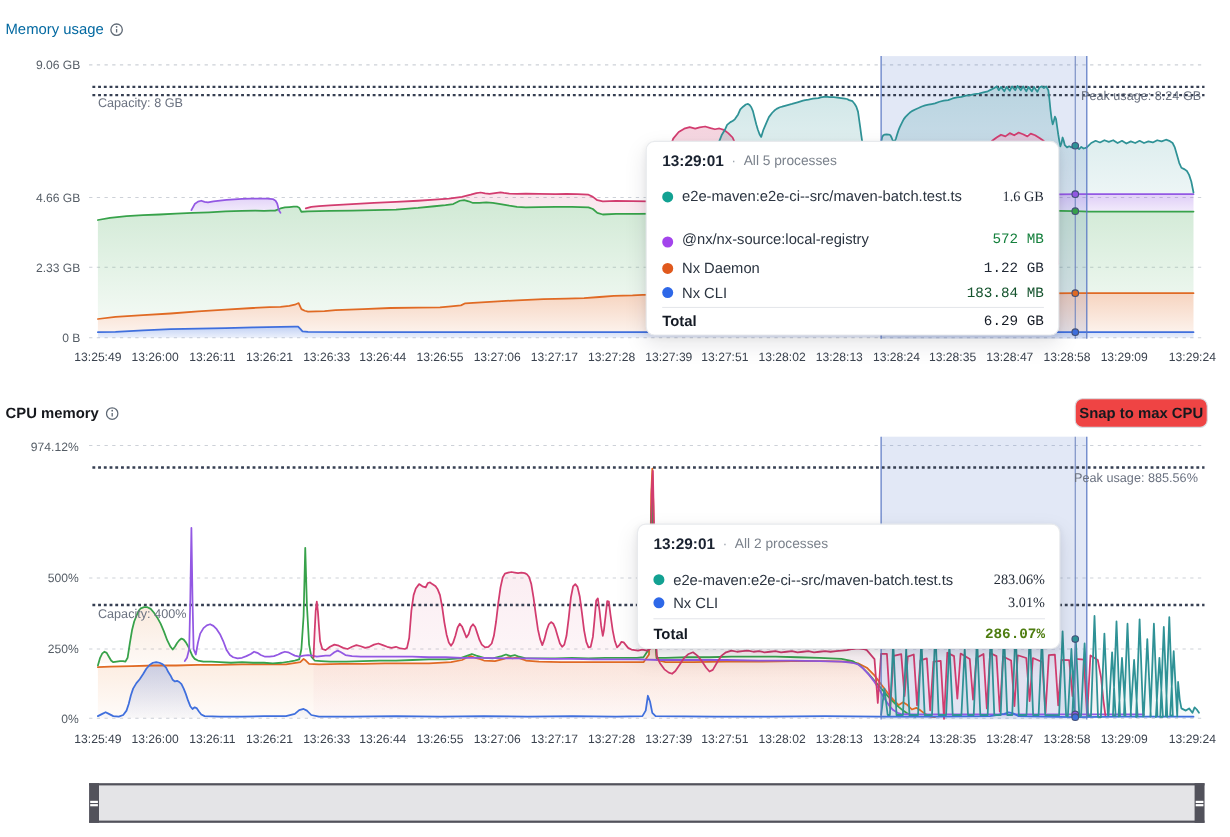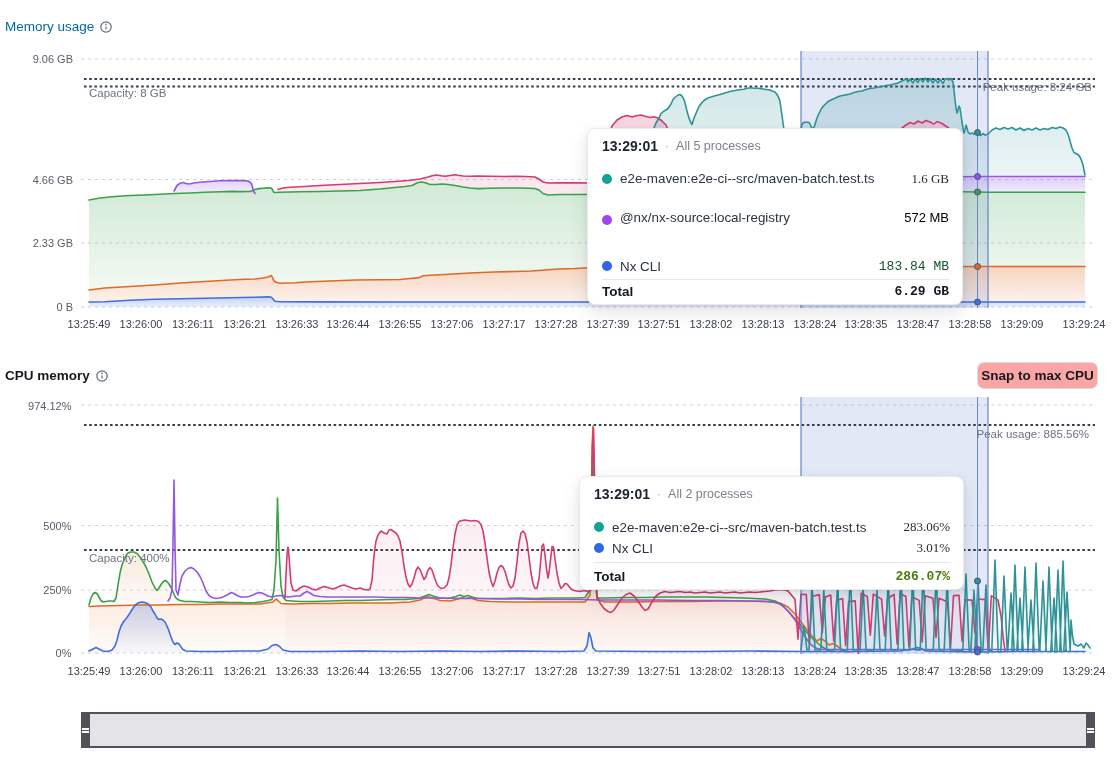--- a/index.html
+++ b/index.html
@@ -168,46 +168,51 @@
       </svg>
 </div>
 <div style="position:absolute;left:5px;top:368px;display:flex;align-items:center;z-index:3">
   <span style="font-size:13.5px;font-weight:bold;color:#16181d">CPU memory</span>
       <svg width="12" height="12" viewBox="0 0 12 12" style="margin-left:6px;flex:0 0 auto">
         <circle cx="6" cy="6" r="5.2" fill="none" stroke="#606a76" stroke-width="1.2"></circle>
         <line x1="6" y1="5.4" x2="6" y2="8.6" stroke="#606a76" stroke-width="1.2"></line>
         <circle cx="6" cy="3.4" r="0.8" fill="#606a76"></circle>
       </svg>
 </div>
-<div style="position:absolute;left:977px;top:362px;width:121px;height:27px;background:#fca5a5;border:1px solid #d8dbe0;border-radius:7px;display:flex;align-items:center;justify-content:center;font-size:13.5px;font-weight:bold;color:#16191e;z-index:4">Snap to max CPU</div>
+<div style="position:absolute;left:977px;top:362px;width:121px;height:27px;background:#ef4444;border:1px solid #d8dbe0;border-radius:7px;display:flex;align-items:center;justify-content:center;font-size:13.5px;font-weight:bold;color:#16191e;z-index:4">Snap to max CPU</div>
 <div style="position:absolute;left:587px;top:128px;width:376px;height:177px;background:#fff;border:1px solid #e8eaed;border-radius:8px;box-shadow:0 8px 20px rgba(15,23,42,0.10), 0 2px 6px rgba(15,23,42,0.06);z-index:5">
       <div style="position:absolute;left:14px;top:9px;display:flex;align-items:center;white-space:nowrap">
         <span style="font-size:14px;font-weight:bold;color:#1a2230">13:29:01</span>
         <span style="font-size:12px;color:#9aa1ab;margin:0 7px">·</span>
         <span style="font-size:12.5px;color:#7b828c">All 5 processes</span>
       </div>
       <div style="position:absolute;left:14px;right:13px;top:39.7px;height:20px;display:flex;align-items:center;white-space:nowrap">
         <span style="width:10px;height:10px;border-radius:50%;background:#12a192;flex:0 0 auto"></span>
         <span style="margin-left:8px;font-size:13.4px;color:#2b3440">e2e-maven:e2e-ci--src/maven-batch.test.ts</span>
         <span style="margin-left:auto;font-family:Liberation Serif, serif;font-size:13px;color:#1f2733;white-space:pre">1.6 GB</span>
       </div>
       <div style="position:absolute;left:14px;right:13px;top:76px;height:20px;display:flex;align-items:flex-end;white-space:nowrap">
         <span style="width:10px;height:10px;border-radius:50%;background:#a344ec;flex:0 0 auto"></span>
         <span style="margin-left:8px;font-size:13.4px;color:#2b3440">@nx/nx-source:local-registry</span>
-        <span style="margin-left:auto;font-family:Liberation Sans, sans-serif;font-size:13px;color:#000000;white-space:pre">572 MB</span>
+        <span style="margin-left:auto;font-family:Liberation Mono, monospace;font-size:13px;color:#15803d;white-space:pre">572 MB</span>
+      </div>
+      <div style="position:absolute;left:14px;right:13px;top:104.6px;height:20px;display:flex;align-items:center;white-space:nowrap">
+        <span style="width:10px;height:10px;border-radius:50%;background:#e0591d;flex:0 0 auto"></span>
+        <span style="margin-left:8px;font-size:13.4px;color:#2b3440">Nx Daemon</span>
+        <span style="margin-left:auto;font-family:'Liberation Mono',monospace;font-size:13px;color:#1f2733;white-space:pre">1.22 GB</span>
       </div>
       <div style="position:absolute;left:14px;right:13px;top:127px;height:20px;display:flex;align-items:center;white-space:nowrap">
         <span style="width:10px;height:10px;border-radius:50%;background:#2e68e8;flex:0 0 auto"></span>
         <span style="margin-left:8px;font-size:13.4px;color:#2b3440">Nx CLI</span>
         <span style="margin-left:auto;font-family:'Liberation Mono',monospace;font-size:13px;color:#14532d;white-space:pre">183.84 MB</span>
       </div>
       <div style="position:absolute;left:14px;right:13px;top:150px;height:1px;background:#e5e7eb"></div>
       <div style="position:absolute;left:14px;right:13px;top:152px;height:20px;display:flex;align-items:center">
         <span style="font-size:13.5px;font-weight:bold;color:#141a24">Total</span>
-        <span style="margin-left:auto;font-family:'Liberation Mono',monospace;font-weight:bold;font-size:13px;color:#141a24;white-space:pre">6.29 GB</span>
+        <span style="margin-left:auto;font-family:'Liberation Mono',monospace;font-weight:normal;font-size:13px;color:#141a24;white-space:pre">6.29 GB</span>
       </div>
     </div>
 <div style="position:absolute;left:579px;top:476px;width:385px;height:114px;background:#fff;border:1px solid #e8eaed;border-radius:8px;box-shadow:0 8px 20px rgba(15,23,42,0.10), 0 2px 6px rgba(15,23,42,0.06);z-index:5">
       <div style="position:absolute;left:14px;top:8.7px;display:flex;align-items:center;white-space:nowrap">
         <span style="font-size:14px;font-weight:bold;color:#1a2230">13:29:01</span>
         <span style="font-size:12px;color:#9aa1ab;margin:0 7px">·</span>
         <span style="font-size:12.5px;color:#7b828c">All 2 processes</span>
       </div>
       <div style="position:absolute;left:14px;right:13px;top:40px;height:20px;display:flex;align-items:center;white-space:nowrap">
         <span style="width:10px;height:10px;border-radius:50%;background:#12a192;flex:0 0 auto"></span>

